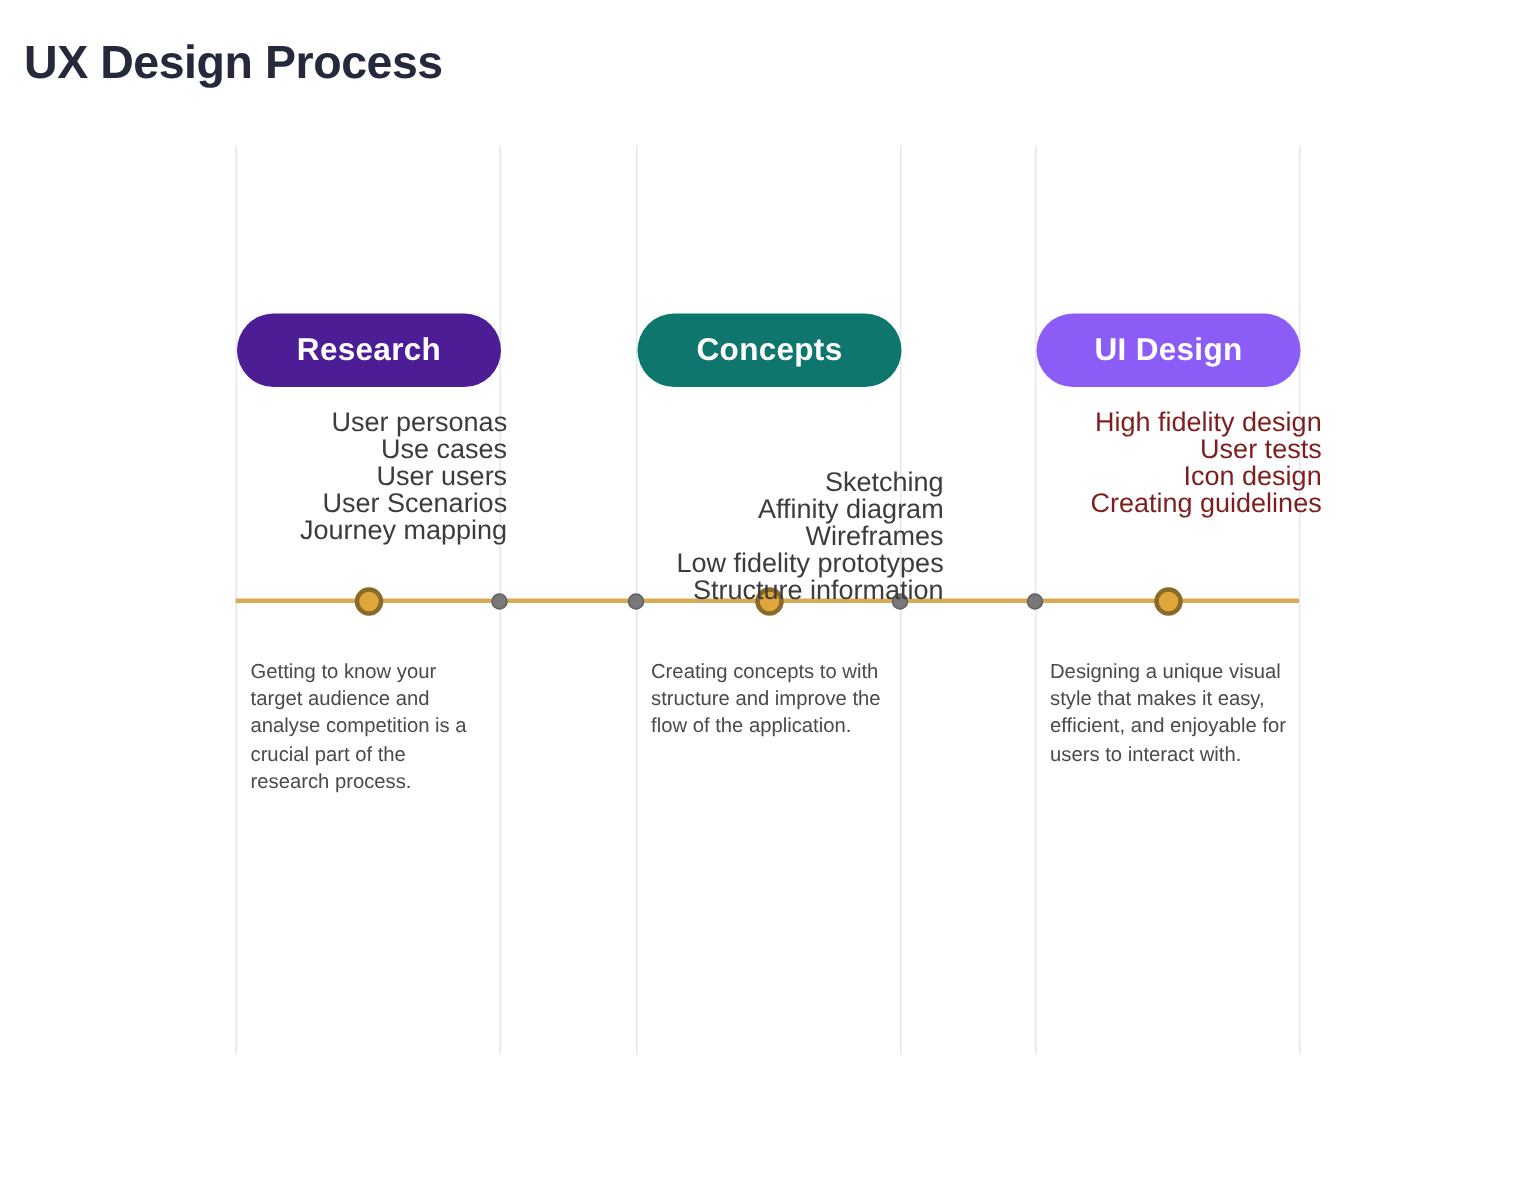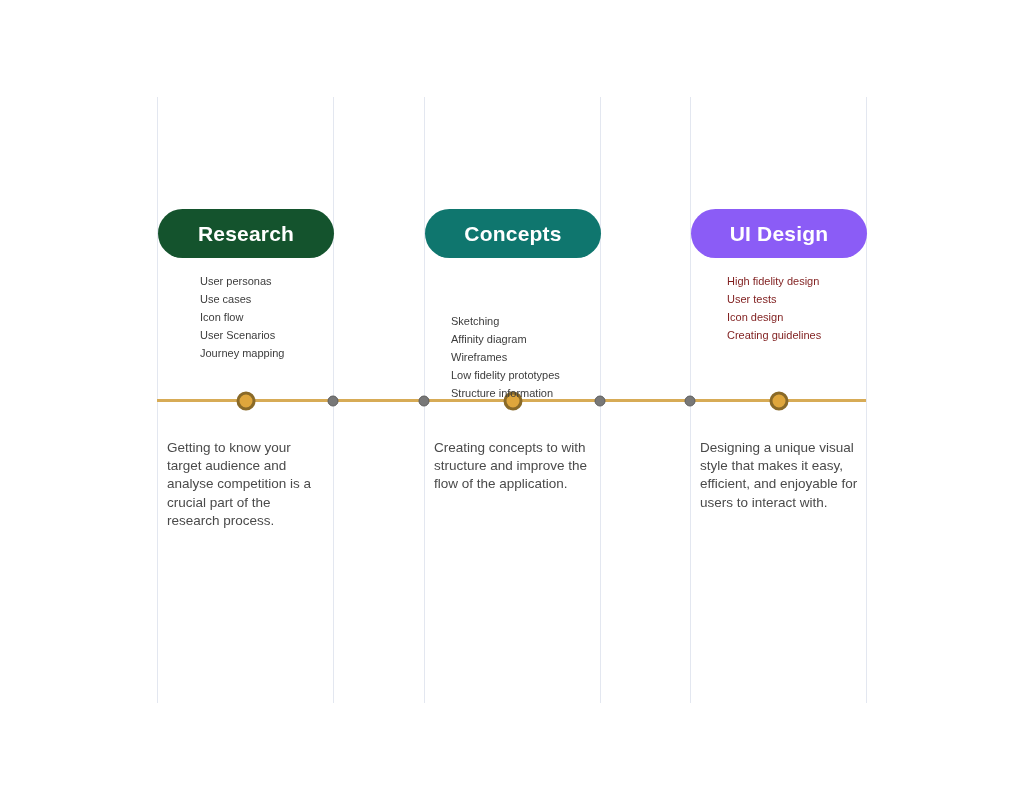--- a/index.html
+++ b/index.html
@@ -94,71 +94,72 @@
     font-weight: bold;
     letter-spacing: 0.2px;
     white-space: nowrap;
   }
 
   
   .task-list {
     position: absolute;
     top: 272px;
     color: #3c3c3c;
-    font-size: 11px;
+    font-size: 18px;
     line-height: 18px;
-    text-align: left;
+    text-align: right;
     white-space: nowrap;
   }
   .task-item { display: block; }
 
   
   .phase-desc {
     position: absolute;
     top: 439px;
     color: #4a4a4a;
     font-size: 13.5px;
     line-height: 18.2px;
     text-align: left;
     hyphens: auto;
   }
 </style>
 </head>
 <body>
 
 <div id="canvas">
 
+  <div class="page-title">UX Design Process</div>
 
   <div id="dividers-layer">
       <div class="v-divider" style="left: 157px; background: rgb(227, 231, 240);"></div>
       <div class="v-divider" style="left: 333px; background: rgb(227, 231, 240);"></div>
       <div class="v-divider" style="left: 424px; background: rgb(227, 231, 240);"></div>
       <div class="v-divider" style="left: 600px; background: rgb(227, 231, 240);"></div>
       <div class="v-divider" style="left: 690px; background: rgb(227, 231, 240);"></div>
       <div class="v-divider" style="left: 866px; background: rgb(227, 231, 240);"></div>
     </div>
 
   <div class="timeline-axis" id="timeline-axis" style="left: 157px; width: 709px; background: rgb(215, 171, 86);"></div>
 
   <div id="minor-markers-layer">
       <div class="marker-minor" style="left: 333px; background: rgb(120, 120, 120);"></div>
       <div class="marker-minor" style="left: 424px; background: rgb(120, 120, 120);"></div>
       <div class="marker-minor" style="left: 600px; background: rgb(120, 120, 120);"></div>
       <div class="marker-minor" style="left: 690px; background: rgb(120, 120, 120);"></div>
     </div>
 
   <div id="phases-layer">
-      <div class="phase-pill" style="left: 158px; width: 176px; background: #14532d;">
+      <div class="phase-pill" style="left: 158px; width: 176px; background: #4c1d95;">
         <span class="phase-pill-label">Research</span>
       </div>
       <div class="marker-major" style="left: 246px; background: rgb(223, 166, 60); border-color: rgb(138, 106, 40);"></div>
       <div class="task-list" style="left: 200px; color: rgb(60, 60, 60);">
         <span class="task-item">User personas</span>
         <span class="task-item">Use cases</span>
-        <span class="task-item">Icon flow</span>
+        <span class="task-item">User users</span>
         <span class="task-item">User Scenarios</span>
         <span class="task-item">Journey mapping</span>
       </div>
       <div class="phase-desc" style="left: 167px; width: 158px;">Getting to know your target audience and analyse competition is a crucial part of the research process.</div>
       <div class="phase-pill" style="left: 425px; width: 176px; background: #0f766e;">
         <span class="phase-pill-label">Concepts</span>
       </div>
       <div class="marker-major" style="left: 513px; background: rgb(223, 166, 60); border-color: rgb(138, 106, 40);"></div>
       <div class="task-list" style="left: 451px; color: rgb(60, 60, 60); margin-top: 40px;">
         <span class="task-item">Sketching</span>

